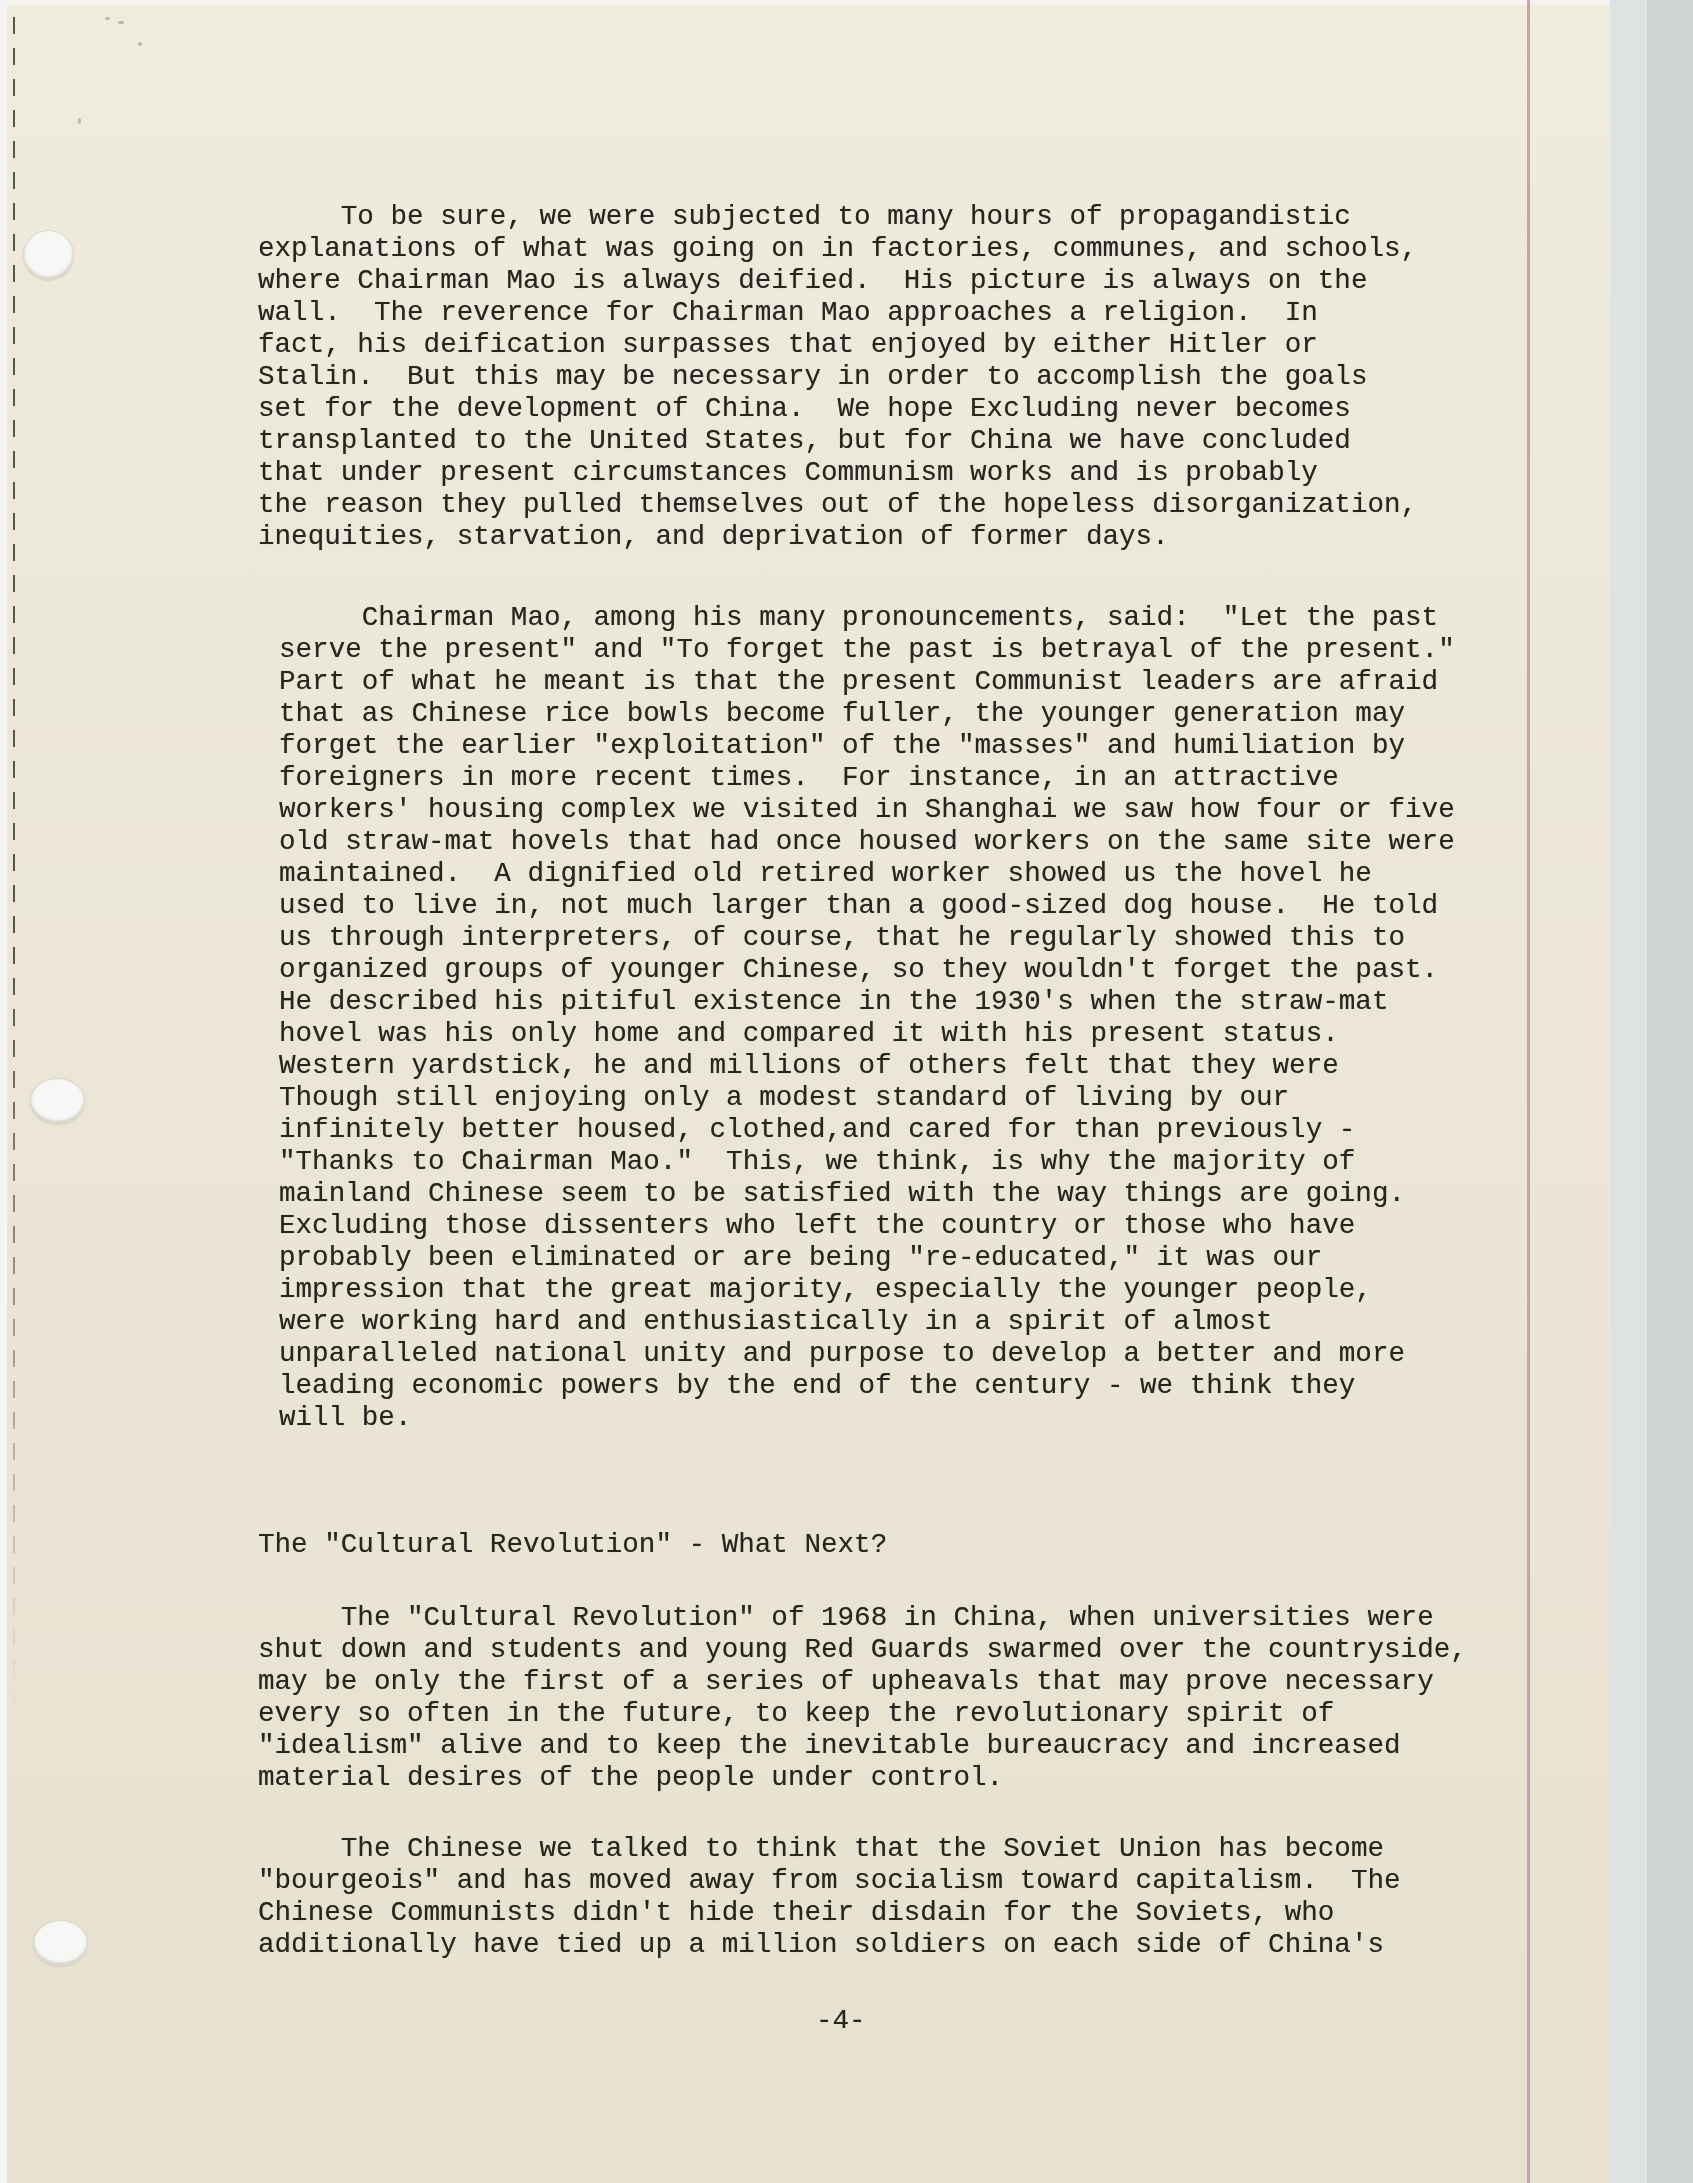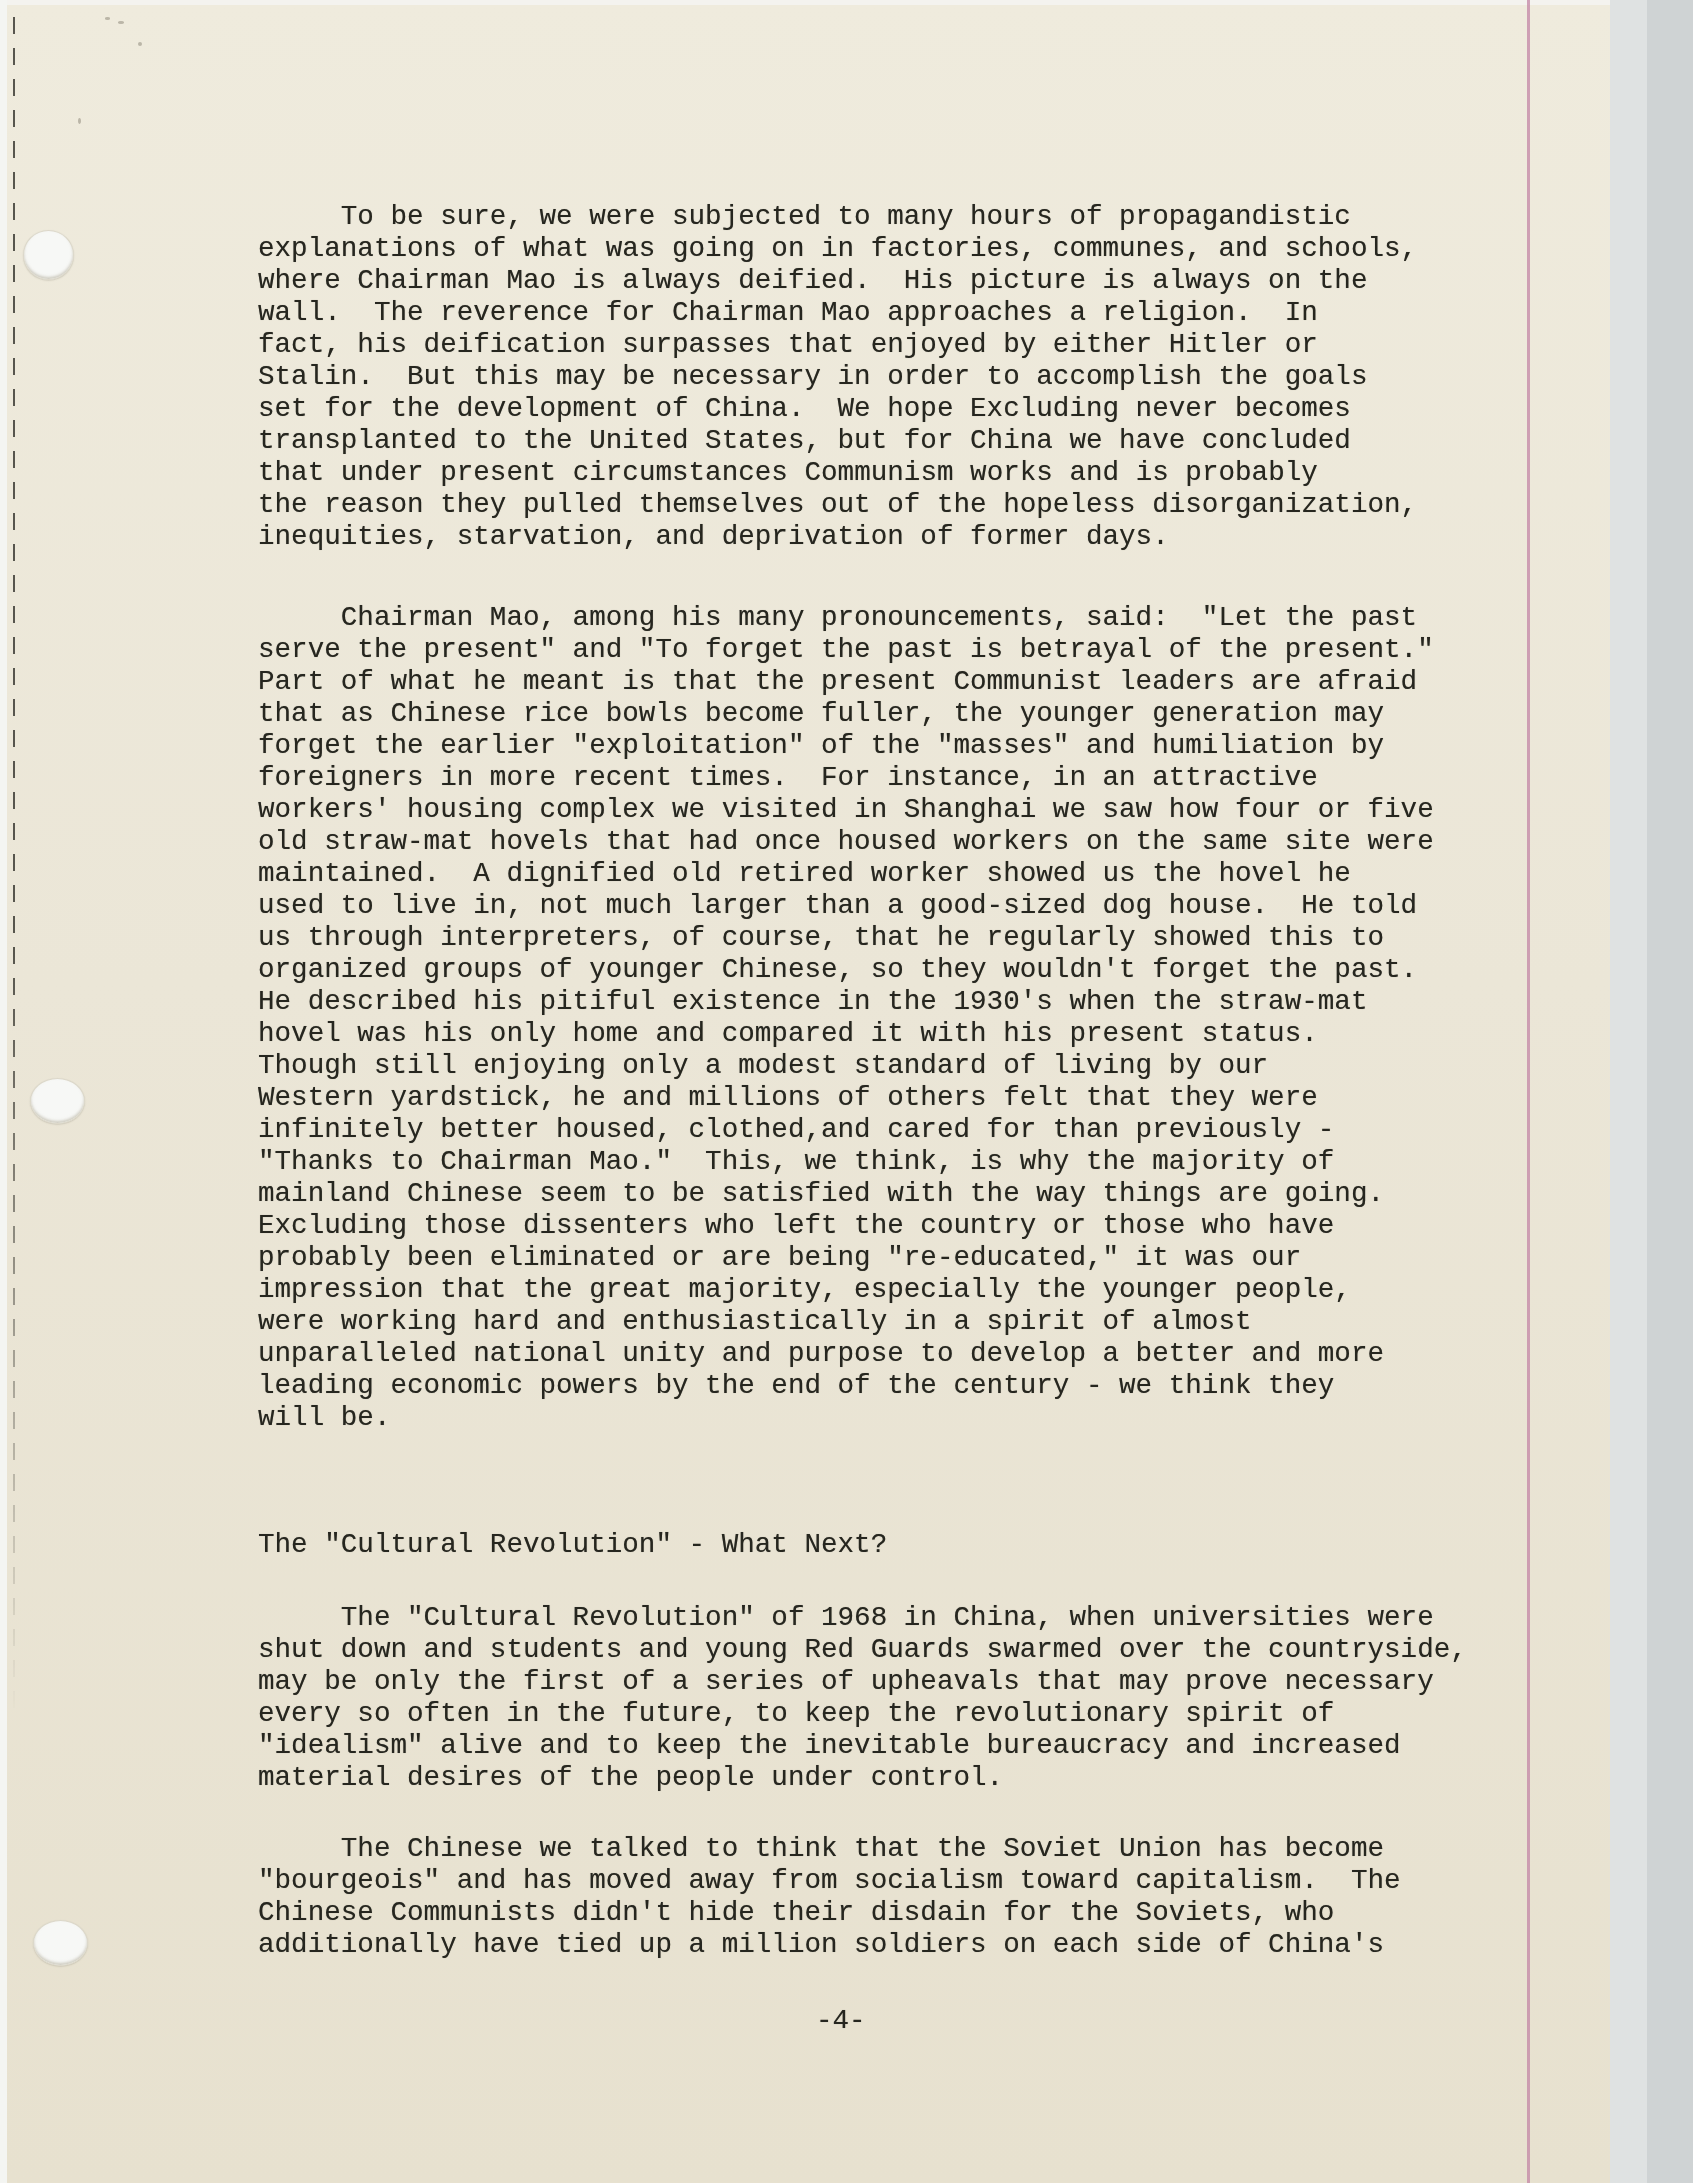--- a/index.html
+++ b/index.html
@@ -39,21 +39,21 @@
   .text-layer{position:absolute;left:0;top:0;width:100%;height:100%;}
   .block{
     position:absolute;left:258px;
     font-size:27.6px;line-height:32px;
     letter-spacing:0;
     text-shadow:0 0 0.7px rgba(38,38,31,.45);
   }
   .line{white-space:pre;height:32px;}
   .u{text-decoration-thickness:2.3px;text-underline-offset:4.6px;}
   [data-name="para-1"]{top:201px;}
-  [data-name="para-2"]{top:602px;}
+  [data-name="para-2"]{top:602px;margin-left:21px;}
   [data-name="section-heading"]{top:1529px;}
   [data-name="section-heading"] .u{text-decoration-thickness:3px;text-underline-offset:6px;}
   [data-name="para-3"]{top:1602px;}
   [data-name="para-4"]{top:1833px;}
   .page-number{
     position:absolute;left:816px;top:2005px;
     font-size:27.6px;line-height:32px;white-space:pre;
     text-shadow:0 0 0.7px rgba(38,38,31,.45);
   }
 </style>
@@ -99,22 +99,22 @@
         <div class="line" data-name="text-line"><span>forget the earlier "exploitation" of the "masses" and humiliation by</span></div>
         <div class="line" data-name="text-line"><span>foreigners in more recent times.  For instance, in an attractive</span></div>
         <div class="line" data-name="text-line"><span>workers' housing complex we visited in Shanghai we saw how four or five</span></div>
         <div class="line" data-name="text-line"><span>old straw-mat hovels that had once housed workers on the same site were</span></div>
         <div class="line" data-name="text-line"><span>maintained.  A dignified old retired worker showed us the hovel he</span></div>
         <div class="line" data-name="text-line"><span>used to live in, not much larger than a good-sized dog house.  He told</span></div>
         <div class="line" data-name="text-line"><span>us through interpreters, of course, that he regularly showed this to</span></div>
         <div class="line" data-name="text-line"><span>organized groups of younger Chinese, so they wouldn't forget the past.</span></div>
         <div class="line" data-name="text-line"><span>He described his pitiful existence in the 1930's when the straw-mat</span></div>
         <div class="line" data-name="text-line"><span>hovel was his only home and compared it with his present status.</span></div>
+        <div class="line" data-name="text-line"><span>Western yardstick, he and millions of others felt that they were</span></div>
         <div class="line" data-name="text-line"><span>Though still enjoying only a modest standard of living by our</span></div>
-        <div class="line" data-name="text-line"><span>Western yardstick, he and millions of others felt that they were</span></div>
         <div class="line" data-name="text-line"><span>infinitely better housed, clothed,and cared for than previously -</span></div>
         <div class="line" data-name="text-line"><span>"Thanks to Chairman Mao."  This, we think, is why the majority of</span></div>
         <div class="line" data-name="text-line"><span>mainland Chinese seem to be satisfied with the way things are going.</span></div>
         <div class="line" data-name="text-line"><span>Excluding those dissenters who left the country or those who have</span></div>
         <div class="line" data-name="text-line"><span>probably been eliminated or are being "re-educated," it was our</span></div>
         <div class="line" data-name="text-line"><span>impression that the great majority, especially the younger people,</span></div>
         <div class="line" data-name="text-line"><span>were working hard and enthusiastically in a spirit of almost</span></div>
         <div class="line" data-name="text-line"><span>unparalleled national unity and purpose to develop a better and more</span></div>
         <div class="line" data-name="text-line"><span>leading economic powers by the end of the century - we think they</span></div>
         <div class="line" data-name="text-line"><span>will be.</span></div>

